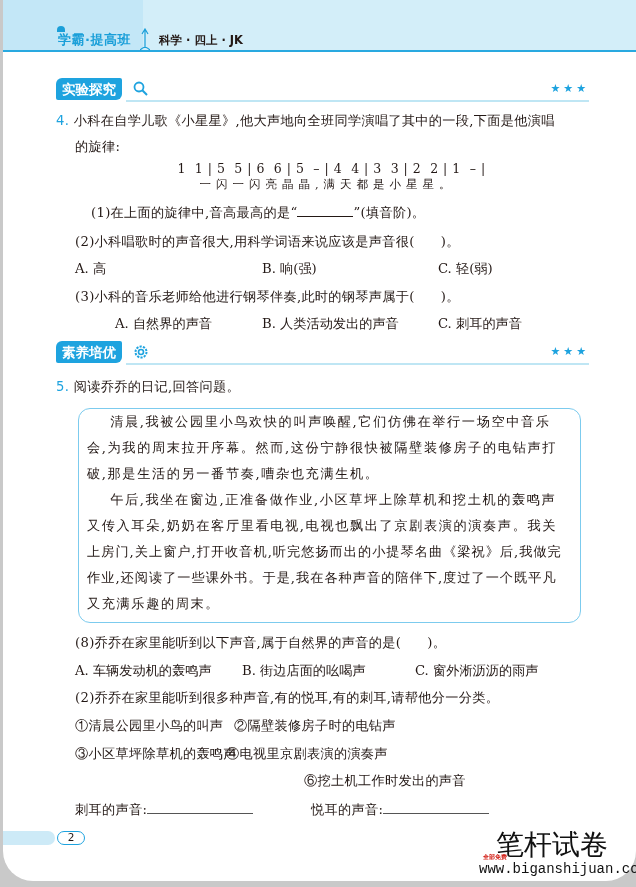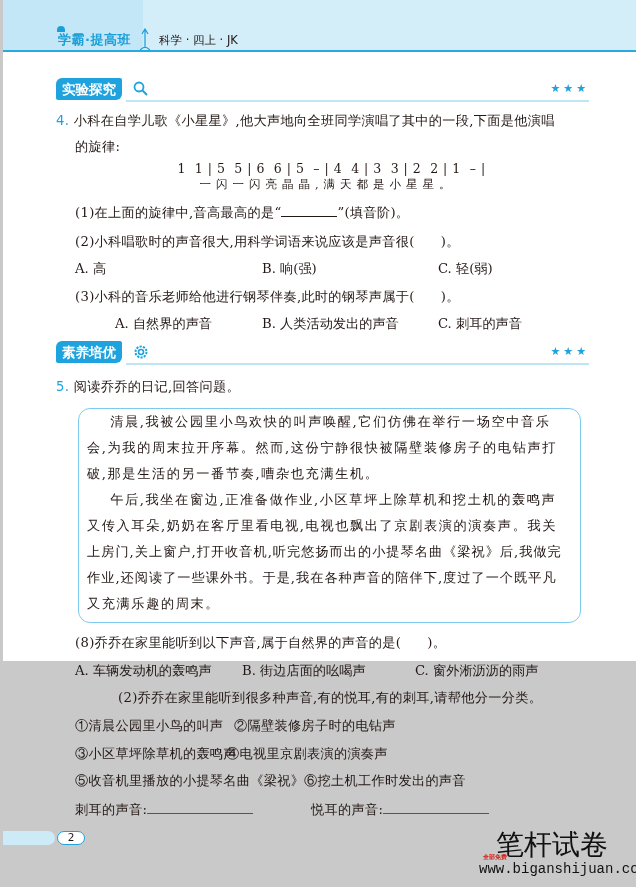--- a/index.html
+++ b/index.html
@@ -1,21 +1,22 @@
 <!DOCTYPE html>
 <html><head>
 <meta charset="utf-8">
 <style>
   * { box-sizing: border-box; margin: 0; padding: 0; }
   html, body { width: 636px; height: 887px; overflow: hidden; background: #c9c9c9; }
   body { font-family: "DejaVu Serif", "Liberation Serif", serif; color: #231815; position: relative; }
 
   .page {
-    position: absolute; left: 3px; top: 0; width: 633px; height: 661px;
+    position: absolute; left: 3px; top: 0; width: 633px; height: 881px;
     background: #ffffff;
+    border-radius: 30px;
   }
 
   
   .header-band {
     position: absolute; left: 0; top: 0; width: 633px; height: 50px;
     background: #d3eef9;
   }
   .header-band .left-shade {
     position: absolute; left: 0; top: 0; width: 140px; height: 50px; background: #c3e7f7;
   }
@@ -28,21 +29,21 @@
   }
   .brand-cap {
     position: absolute; left: 54px; top: 26px; width: 8px; height: 6px; border-radius: 4px 4px 0 0;
     background: #1a9fd9;
   }
   .brand-arrow {
     position: absolute; left: 137px; top: 28px; width: 10px; height: 24px;
   }
   .subject {
     position: absolute; left: 156px; top: 33px; font-family: "DejaVu Sans", sans-serif;
-    font-size: 11.5px; color: #231815; font-weight: normal;
+    font-size: 11.5px; color: #231815; font-weight: bold;
   }
 
   
   .section-head {
     position: absolute; left: 53px; width: 533px; height: 24px;
   }
   .section-tag {
     position: absolute; left: 0; top: 0; height: 22px; padding: 0 6px;
     background: #1ea3df; color: #fff; font-family: "DejaVu Sans", sans-serif;
     font-weight: bold; font-size: 13.5px; line-height: 22px;
@@ -140,21 +141,21 @@
   </div>
 
   <div class="line" style="left:53px; top:112px;">
     <span class="qnum">4.</span>
     <span>小科在自学儿歌《小星星》,他大声地向全班同学演唱了其中的一段,下面是他演唱</span>
   </div>
   <div class="line" style="left:72px; top:138px;">的旋律:</div>
   <div class="melody" style="top:161px;margin-left:12px;">1  1 | 5  5 | 6  6 | 5  – | 4  4 | 3  3 | 2  2 | 1  – |</div>
   <div class="lyrics" style="top:177px;">一闪一闪亮晶晶,满天都是小星星。</div>
 
-  <div class="line" style="left:72px; top:204px;text-align:right;">
+  <div class="line" style="left:88px; top:204px;text-align:right;">
     <span>(1)在上面的旋律中,音高最高的是“</span><span class="blank" style="width:56px;"></span><span>”(填音阶)。</span>
   </div>
   <div class="line" style="left:72px; top:233px;">
     <span>(2)小科唱歌时的声音很大,用科学词语来说应该是声音很(</span><span style="display:inline-block;width:26px;"></span><span>)。</span>
   </div>
   <div class="opt" style="left:72px; top:260px;text-align:center;">A. 高</div>
   <div class="opt" style="left:259px; top:260px;">B. 响(强)</div>
   <div class="opt" style="left:435px; top:260px;">C. 轻(弱)</div>
 
   <div class="line" style="left:72px; top:288px;">
@@ -190,27 +191,26 @@
     <div class="dline" style="top:186px;">又充满乐趣的周末。</div>
   </div>
 
   <div class="line" style="left:72px; top:634px;">
     <span>(8)乔乔在家里能听到以下声音,属于自然界的声音的是(</span><span style="display:inline-block;width:26px;"></span><span>)。</span>
   </div>
   <div class="opt" style="left:72px; top:662px;">A. 车辆发动机的轰鸣声</div>
   <div class="opt" style="left:239px; top:662px;">B. 街边店面的吆喝声</div>
   <div class="opt" style="left:412px; top:662px;">C. 窗外淅沥沥的雨声</div>
 
-  <div class="line" style="left:72px; top:689px;margin-left:43px;">(2)乔乔在家里能听到很多种声音,有的悦耳,有的刺耳,请帮他分一分类。</div>
+  <div class="line" style="left:72px; top:689px;">(2)乔乔在家里能听到很多种声音,有的悦耳,有的刺耳,请帮他分一分类。</div>
 
   <div class="line" style="left:72px; top:717px;">①清晨公园里小鸟的叫声</div>
   <div class="line" style="left:231px; top:717px;">②隔壁装修房子时的电钻声</div>
   <div class="line" style="left:72px; top:745px;">③小区草坪除草机的轰鸣声</div>
   <div class="line" style="left:223px; top:745px;">④电视里京剧表演的演奏声</div>
-  <div class="line" style="left:72px; top:772px;">⑤收音机里播放的小提琴名曲《梁祝》</div>
   <div class="line" style="left:301px; top:772px;">⑥挖土机工作时发出的声音</div>
 
   <div class="line" style="left:72px; top:800px;">
     <span>刺耳的声音:</span><span class="answer-line" style="width:106px;"></span>
   </div>
   <div class="line" style="left:308px; top:800px;">
     <span>悦耳的声音:</span><span class="answer-line" style="width:106px;"></span>
   </div>
 
   <div class="footer-bar"></div>

